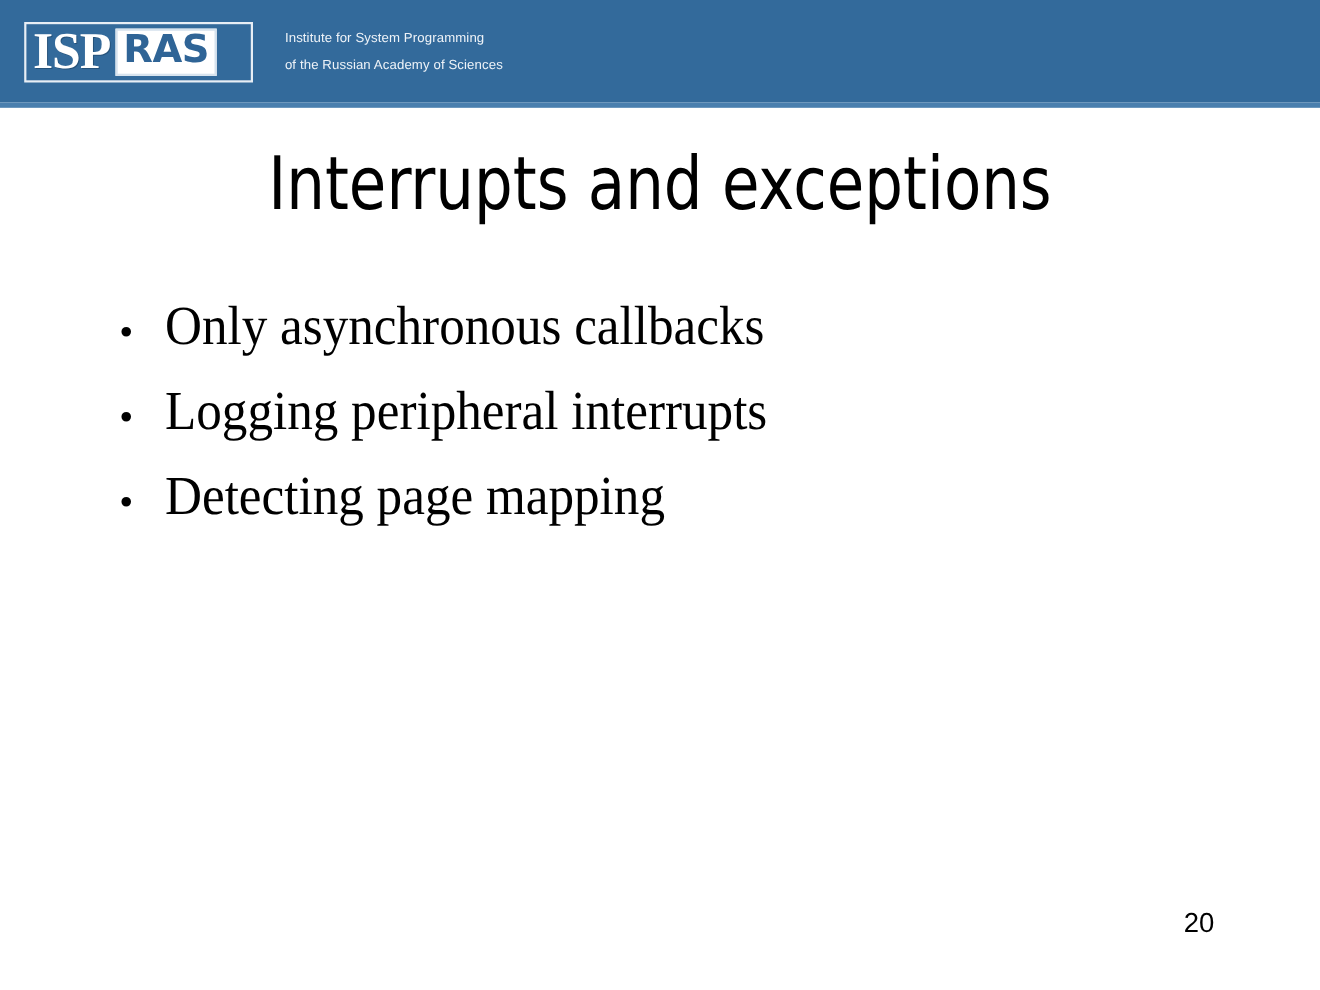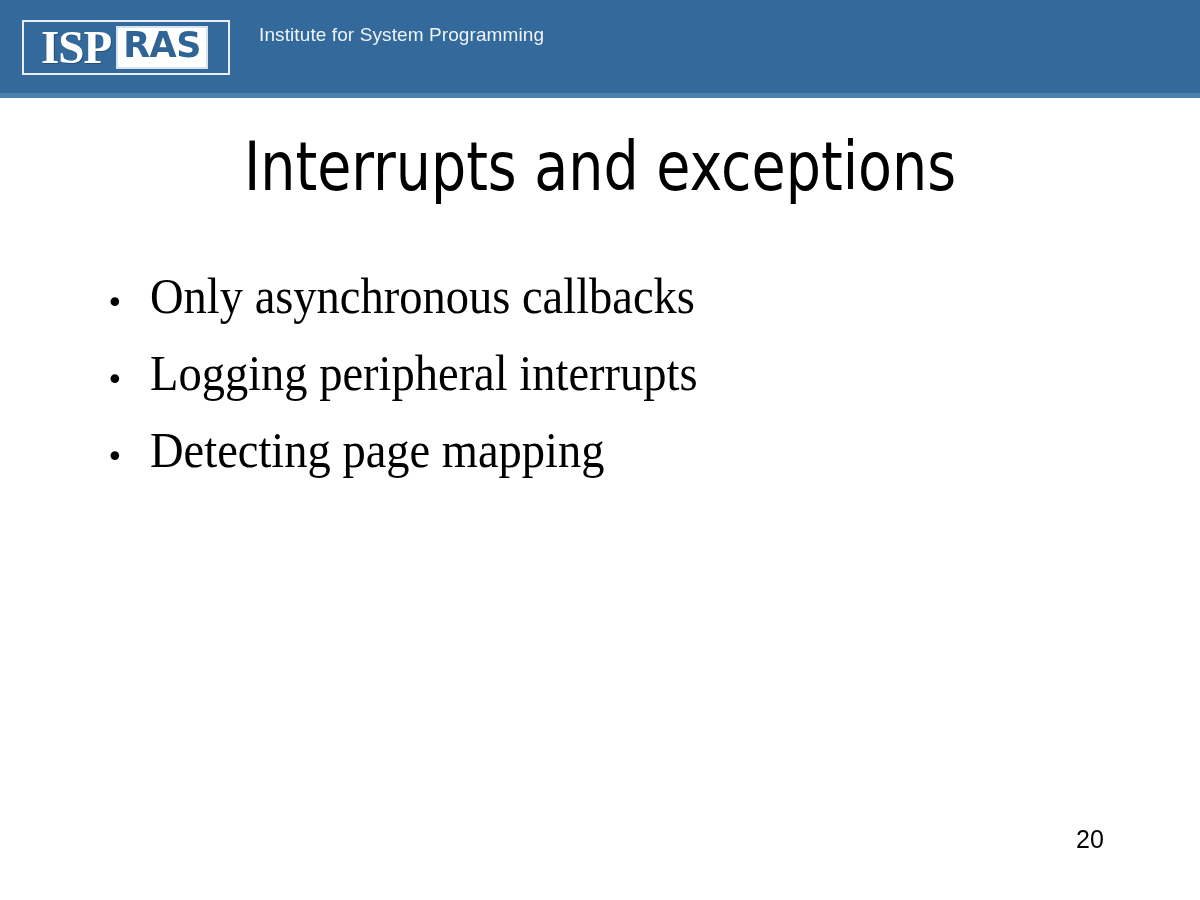--- a/index.html
+++ b/index.html
@@ -46,21 +46,21 @@
     align-items: center;
     padding: 0 6px;
   }
   .logo-isp {
     color: #ffffff;
     font-family: "Liberation Serif", serif;
     font-weight: bold;
     font-size: 47px;
     line-height: 47px;
     letter-spacing: -1px;
-    margin-left: 11px;
+    margin-left: 0;
     margin-right: 5px;
     text-shadow: 1px 1px 0 rgba(20,50,80,0.45);
   }
   .logo-ras-box {
     background: #ffffff;
     border: 2px solid #d7e3ee;
     box-sizing: border-box;
     padding: 1px 5px 6px 5px;
     display: flex;
     align-items: center;
@@ -75,21 +75,21 @@
     letter-spacing: -0.5px;
   }
 
   
   .institute {
     position: absolute;
     left: 259px;
     top: 22px;
     color: #eef3f8;
     font-family: "Liberation Sans", sans-serif;
-    font-size: 19px;
+    font-size: 12px;
     line-height: 25px;
     letter-spacing: 0.1px;
   }
   .institute div { white-space: nowrap; }
 
   
   .slide-title {
     position: absolute;
     left: 0;
     top: 128px;
@@ -158,20 +158,21 @@
 
 <div class="logo">
   <span class="logo-isp">ISP</span>
   <span class="logo-ras-box">
     <span class="logo-ras">RAS</span>
   </span>
 </div>
 
 <div class="institute">
   <div>Institute for System Programming</div>
+  <div>of the Russian Academy of Sciences</div>
 </div>
 
 <div class="slide-title">Interrupts and exceptions</div>
 
 <div class="bullets">
 
   <div class="bullet-row">
     <span class="bullet-marker">•</span>
     <span class="bullet-text">Only asynchronous callbacks</span>
   </div>

